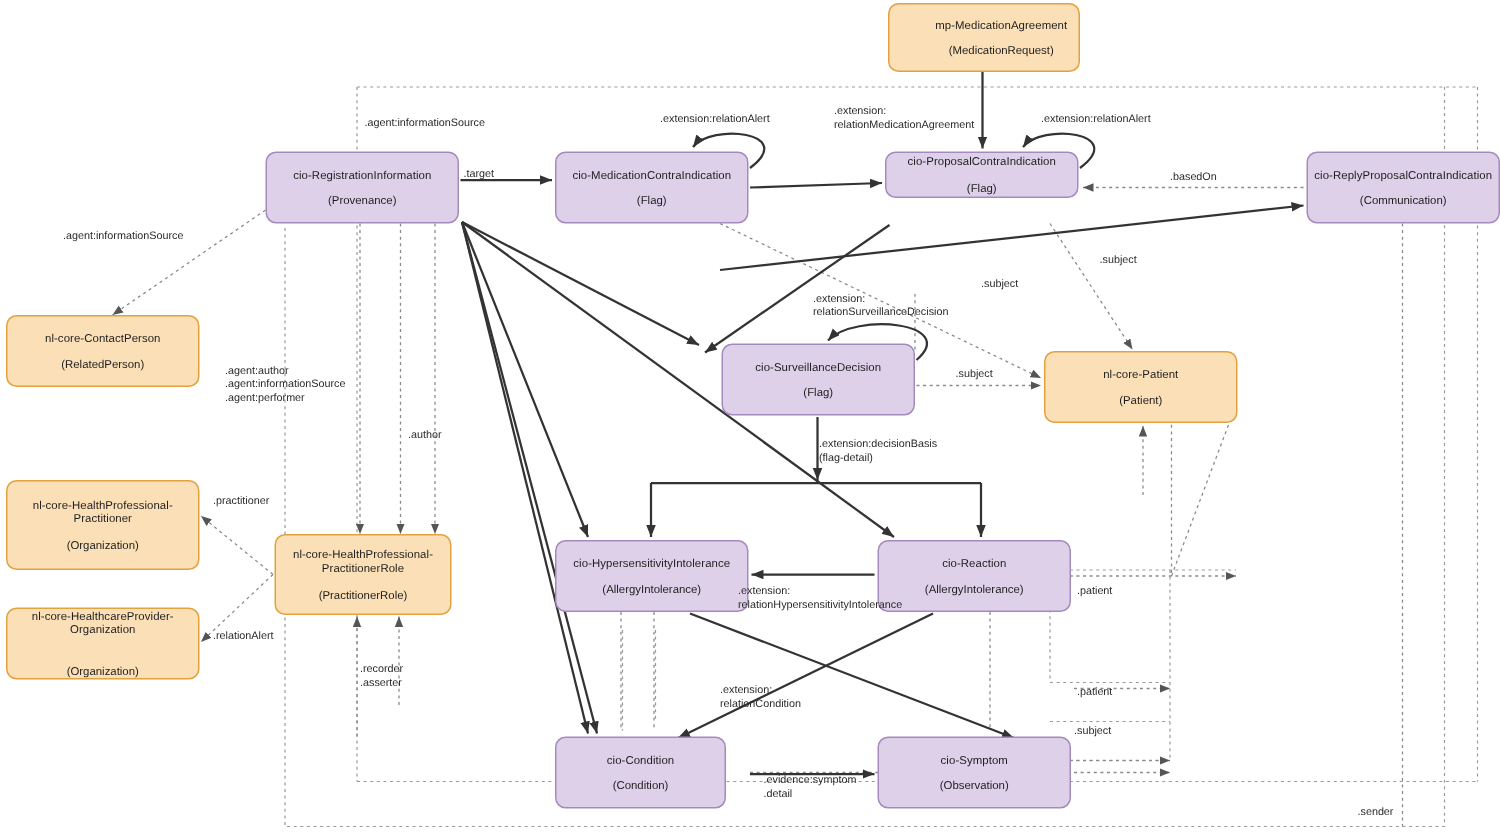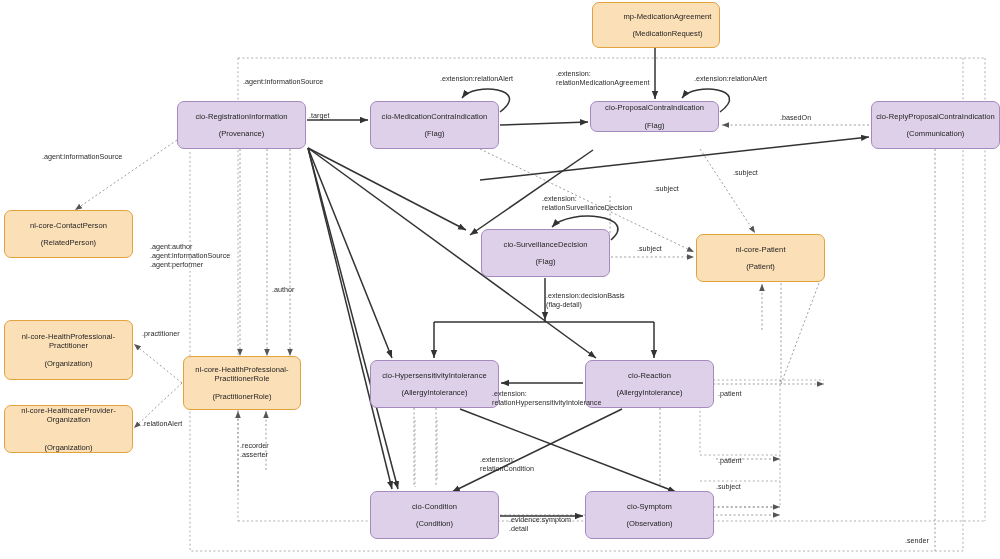--- a/index.html
+++ b/index.html
@@ -234,21 +234,21 @@
         <div class="n-type">(Organization)</div>
       </div>
       <div class="node purple" style="left: 370px; top: 360px; width: 129px; height: 48px;">
         <div class="n-title">cio-HypersensitivityIntolerance</div>
         <div class="n-type">(AllergyIntolerance)</div>
       </div>
       <div class="node purple" style="left: 585px; top: 360px; width: 129px; height: 48px;">
         <div class="n-title">cio-Reaction</div>
         <div class="n-type">(AllergyIntolerance)</div>
       </div>
-      <div class="node purple" style="left: 370px; top: 491px; width: 129px; height: 48px;">
+      <div class="node purple" style="left: 370px; top: 491px; width: 114px; height: 48px;">
         <div class="n-title">cio-Condition</div>
         <div class="n-type">(Condition)</div>
       </div>
       <div class="node purple" style="left: 585px; top: 491px; width: 129px; height: 48px;">
         <div class="n-title">cio-Symptom</div>
         <div class="n-type">(Observation)</div>
       </div>
     </div>
 
   <div id="labels-layer">

